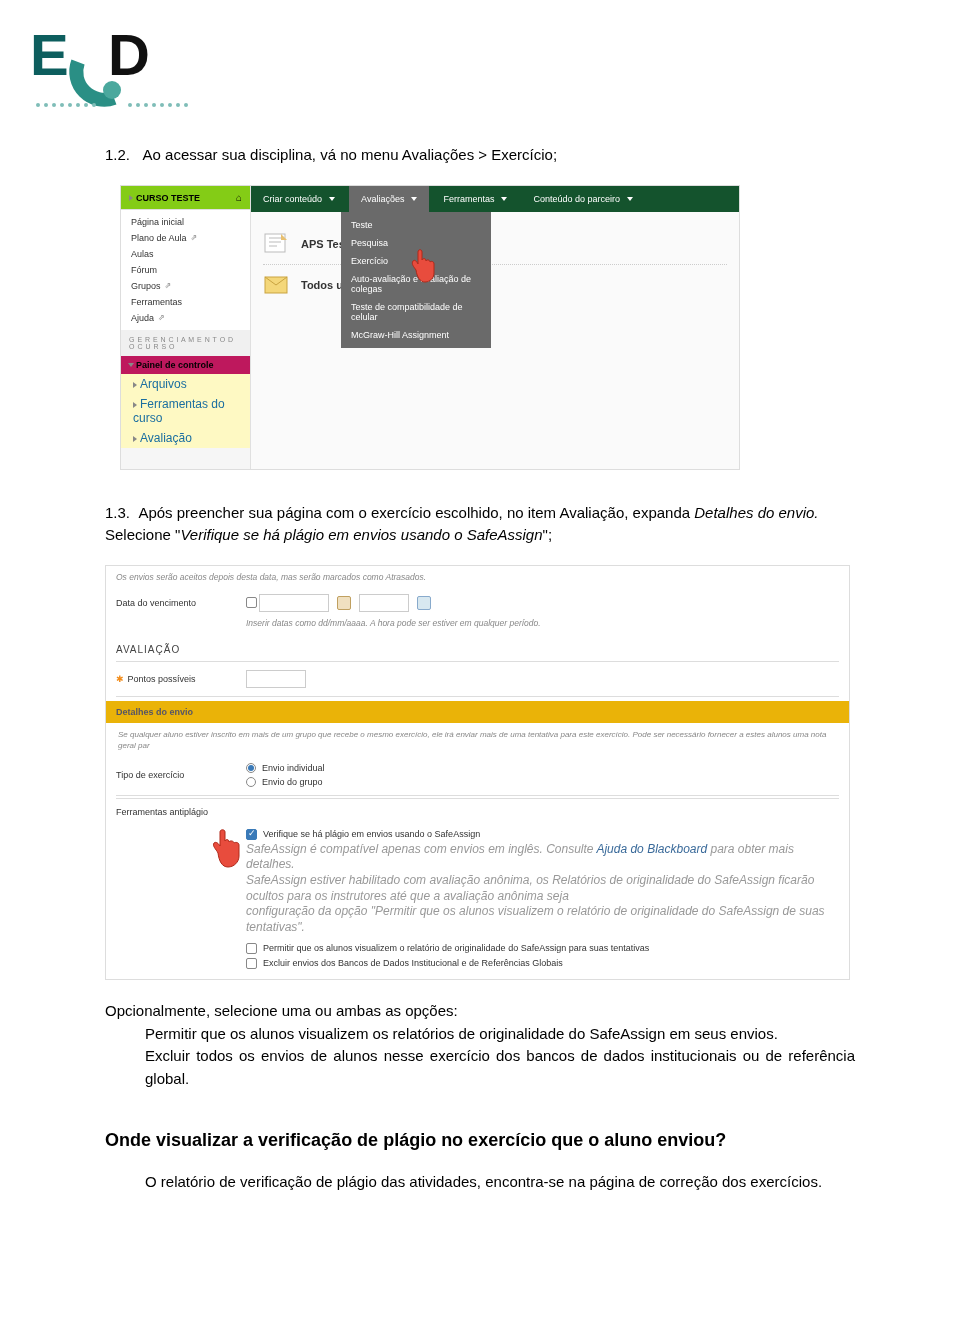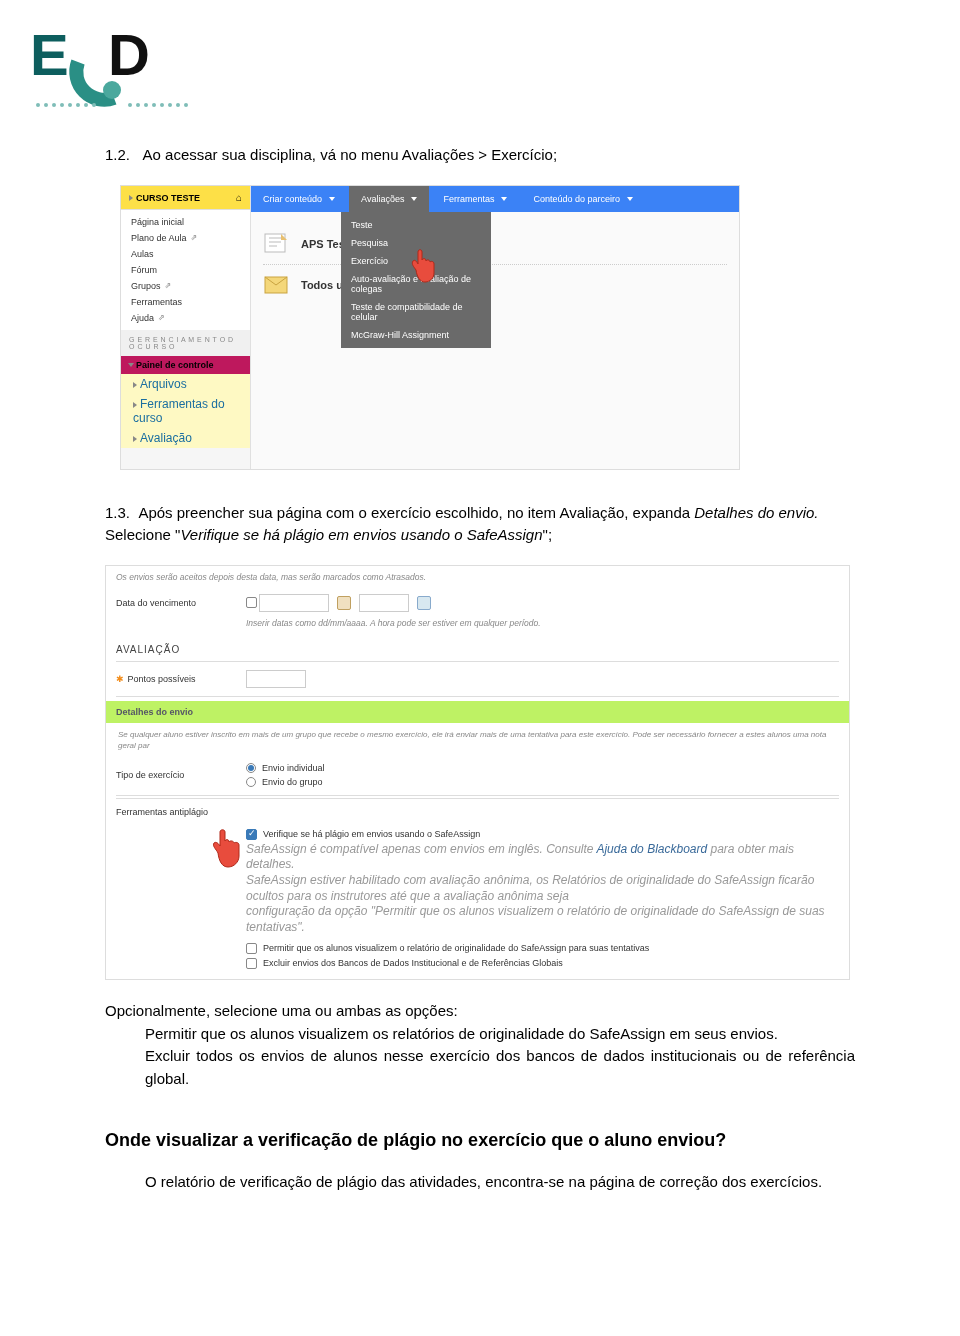--- a/index.html
+++ b/index.html
@@ -30,29 +30,29 @@
   .italic { font-style: italic; }
   .screenshot {
     margin: 10px 0 20px 0;
     border: 1px solid #ddd;
     background: #fff;
     font-size: 10px;
   }
   
   .s1 { display: flex; width: 620px; height: 285px; margin-left: 15px; }
   .s1-sidebar { width: 130px; background: #f6f6f6; border-right: 1px solid #e0e0e0; }
-  .s1-top { background: #fde047; padding: 6px 8px; border-bottom: 1px solid #e0e0e0; display: flex; align-items: center; justify-content: space-between; }
+  .s1-top { background: #84cc16; padding: 6px 8px; border-bottom: 1px solid #e0e0e0; display: flex; align-items: center; justify-content: space-between; }
   .s1-course { font-weight: bold; font-size: 9px; }
   .s1-items { padding: 4px 0; background: #fff; }
   .s1-item { padding: 3px 10px; font-size: 9px; color: #333; display: flex; align-items: center; gap: 4px; }
   .s1-mgmt { background: #f0f0f0; padding: 6px 8px; font-size: 7px; color: #888; letter-spacing: 0.5px; }
   .s1-panel { padding: 4px 8px; font-size: 9px; font-weight: bold; background: #be185d; }
   .s1-sub { padding: 3px 12px; font-size: 12px; color: #1a6ea0; background: #fef9c3; }
   .s1-main { flex: 1; background: #fafafa; position: relative; }
-  .s1-toolbar { background: #3b82f6; color: #fff; display: flex; gap: 2px; padding: 0; height: 26px; align-items: stretch; }
+  .s1-toolbar { background: #14532d; color: #fff; display: flex; gap: 2px; padding: 0; height: 26px; align-items: stretch; }
   .s1-tb-item { padding: 6px 12px; font-size: 9px; display: flex; align-items: center; gap: 4px; position: relative; }
   .s1-tb-item.active { background: #6a6a6a; }
   .s1-dropdown { position: absolute; top: 26px; left: 90px; width: 150px; background: #6a6a6a; color: #fff; font-size: 9px; padding: 4px 0; z-index: 10; }
   .s1-dd-item { padding: 4px 10px; }
   .s1-body { padding: 12px; }
   .s1-link { border-bottom: 1px dotted #ccc; padding: 8px 0; display: flex; align-items: center; gap: 10px; }
   .s1-link-title { font-weight: bold; color: #333; font-size: 11px; }
   .chevdown { display: inline-block; width: 0; height: 0; border-left: 3px solid transparent; border-right: 3px solid transparent; border-top: 4px solid currentColor; vertical-align: middle; margin-left: 3px; }
   .home-icon { font-size: 10px; }
   .ext-icon { font-size: 8px; color: #888; }
@@ -62,21 +62,21 @@
   
   .s2 { width: 745px; font-size: 9px; color: #333; }
   .s2-note { font-style: italic; color: #888; padding: 6px 10px; font-size: 8.5px; }
   .s2-row { display: flex; align-items: center; padding: 6px 10px; gap: 20px; }
   .s2-label { width: 110px; font-size: 9px; }
   .s2-cal { width: 14px; height: 14px; background: #f0e0c0; border: 1px solid #c0a060; border-radius: 2px; margin: 0 6px; }
   .s2-section { padding: 10px 10px 4px 10px; font-size: 10px; letter-spacing: 1px; color: #444; }
   .s2-hr { border: none; border-top: 1px solid #ddd; margin: 2px 10px; }
   .s2-star { color: #f28c1a; margin-right: 4px; }
   .s2-input { width: 60px; height: 18px; border: 1px solid #ccc; background: #fff; }
-  .s2-details { background: #bef264; padding: 6px 10px; font-weight: bold; color: #556; font-size: 9px; margin-top: 4px; }
+  .s2-details { background: #eab308; padding: 6px 10px; font-weight: bold; color: #556; font-size: 9px; margin-top: 4px; }
   .s2-info { font-style: italic; color: #888; padding: 6px 12px; font-size: 8px; line-height: 1.4; }
   .s2-radio-group { display: flex; flex-direction: column; gap: 4px; }
   .s2-radio { display: flex; align-items: center; gap: 6px; }
   .s2-radio-dot { width: 10px; height: 10px; border: 1px solid #888; border-radius: 50%; position: relative; }
   .s2-radio-dot.checked::after { content: ''; position: absolute; top: 1px; left: 1px; width: 6px; height: 6px; background: #3a7ab8; border-radius: 50%; }
   .s2-select { border: 1px solid #ccc; padding: 2px 20px 2px 6px; background: #fff; font-size: 9px; position: relative; }
   .s2-cb-row { display: flex; align-items: flex-start; gap: 6px; padding: 2px 0; }
   .s2-cb { width: 11px; height: 11px; border: 1px solid #888; border-radius: 2px; flex-shrink: 0; position: relative; }
   .s2-cb.checked { background: #3a7ab8; border-color: #3a7ab8; }
   .s2-cb.checked::after { content: '✓'; position: absolute; top: -2px; left: 1px; color: #fff; font-size: 9px; }

